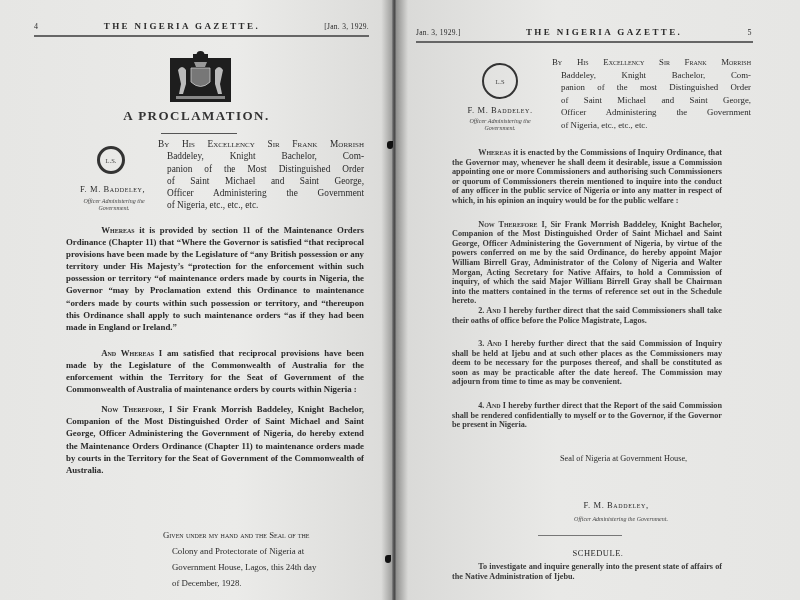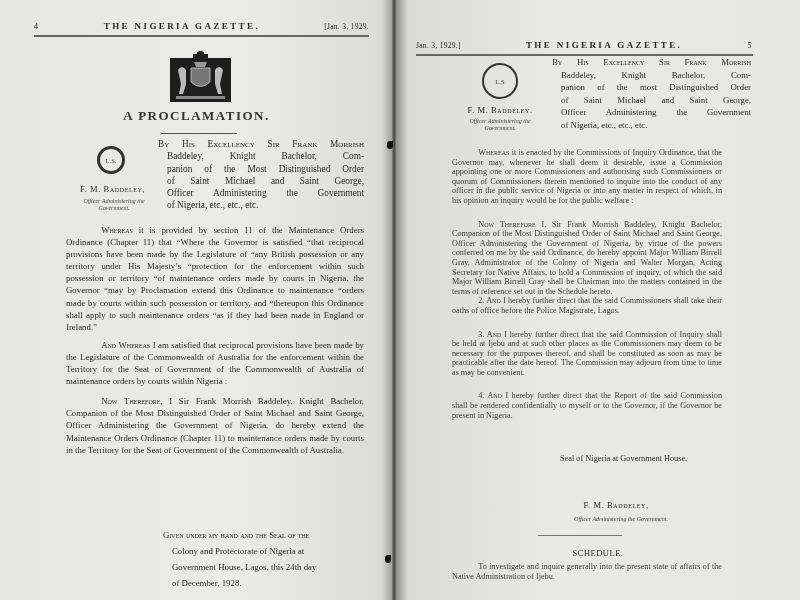--- a/index.html
+++ b/index.html
@@ -52,21 +52,21 @@
   .sig-name { position: absolute; text-align: center; font-size: 8.5px; letter-spacing: 0.6px; }
   .sig-role { position: absolute; text-align: center; font-size: 6px; font-style: italic; line-height: 7px; color: #444; }
 
   .preamble {
     position: absolute; font-size: 9.3px; line-height: 12.3px; text-align: justify;
   }
   .preamble .line { display: block; text-align-last: justify; white-space: nowrap; }
   .preamble .line.last { text-align-last: left; }
 
   .body-text { position: absolute; font-size: 8.8px; line-height: 12.1px; text-align: justify; }
-  .body-text p { margin: 0; text-indent: 4em; }
+  .body-text p { margin: 0; text-indent: 4em; font-weight: bold; }
   .sc { font-variant: small-caps; }
 
   .right .body-text { font-size: 8.2px; line-height: 9.6px; color: #3a3a3a; }
   .right .body-text p { text-indent: 3.2em; }
 
   .given { position: absolute; font-size: 8.8px; line-height: 16px; }
   .right .given { font-size: 8.3px; line-height: 15.5px; }
 
   .schedule-rule { position: absolute; left: 142px; top: 535px; width: 84px; border-top: 1px solid #777; }
   .schedule-title { position: absolute; left: 0; width: 404px; top: 548px; text-align: center; font-size: 8.5px; letter-spacing: 0.5px; }
@@ -105,38 +105,38 @@
     <span class="line sc" style="margin-left:-9px;">By His Excellency Sir Frank Morrish</span>
     <span class="line">Baddeley, Knight Bachelor, Com-</span>
     <span class="line">panion of the Most Distinguished Order</span>
     <span class="line">of Saint Michael and Saint George,</span>
     <span class="line">Officer Administering the Government</span>
     <span class="line last">of Nigeria, etc., etc., etc.</span>
   </div>
 
   <div class="body-text" style="left:66px; top:224px; width:298px;">
     <p><span class="sc">Whereas</span><span> it is provided by section 11 of the Maintenance Orders Ordinance (Chapter 11) that “Where the Governor is satisfied “that reciprocal provisions have been made by the Legislature of “any British possession or any territory under His Majesty’s “protection for the enforcement within such possession or territory “of maintenance orders made by courts in Nigeria, the Governor “may by Proclamation extend this Ordinance to maintenance “orders made by courts within such possession or territory, and “thereupon this Ordinance shall apply to such maintenance orders “as if they had been made in England or Ireland.”</span></p>
-    <p style="margin-top:6px;"><span class="sc">And Whereas</span><span> I am satisfied that reciprocal provisions have been made by the Legislature of the Commonwealth of Australia for the enforcement within the Territory for the Seat of Government of the Commonwealth of Australia of maintenance orders by courts within Nigeria :</span></p>
+    <p style="margin-top:14px;"><span class="sc">And Whereas</span><span> I am satisfied that reciprocal provisions have been made by the Legislature of the Commonwealth of Australia for the enforcement within the Territory for the Seat of Government of the Commonwealth of Australia of maintenance orders by courts within Nigeria :</span></p>
     <p style="margin-top:8px;"><span class="sc">Now Therefore,</span><span> I Sir Frank Morrish Baddeley, Knight Bachelor, Companion of the Most Distinguished Order of Saint Michael and Saint George, Officer Administering the Government of Nigeria, do hereby extend the Maintenance Orders Ordinance (Chapter 11) to maintenance orders made by courts in the Territory for the Seat of Government of the Commonwealth of Australia.</span></p>
   </div>
 
   <div class="given" style="left:163px; top:527px; width:210px;">
     <div class="sc">Given under my hand and the Seal of the</div>
     <div style="padding-left:9px;">Colony and Protectorate of Nigeria at</div>
     <div style="padding-left:9px;">Government House, Lagos, this 24th day</div>
     <div style="padding-left:9px;">of December, 1928.</div>
   </div>
 </div>
 
 <div class="gutter"></div>
 <div class="gutter-mark" style="left:387px; top:141px;"></div>
 <div class="gutter-mark" style="left:385px; top:555px;"></div>
 
 <div class="page right">
-  <div class="running-head" style="top:40px;text-align:center;">
+  <div class="running-head" style="top:27px;text-align:center;">
     <span class="date">Jan. 3, 1929.]</span>
     <span class="title">THE NIGERIA GAZETTE.</span>
     <span class="pno">5</span>
   </div>
 
   <div class="seal" style="left:86px; top:63px; width:36px; height:36px; border-width:2.5px;">
     <span>L.S</span>
   </div>
   <div class="sig-name sc" style="left:56px; top:105px; width:96px;">F. M. Baddeley.</div>
   <div class="sig-role" style="left:60px; top:118px; width:88px;">Officer Administering the Government.</div>

